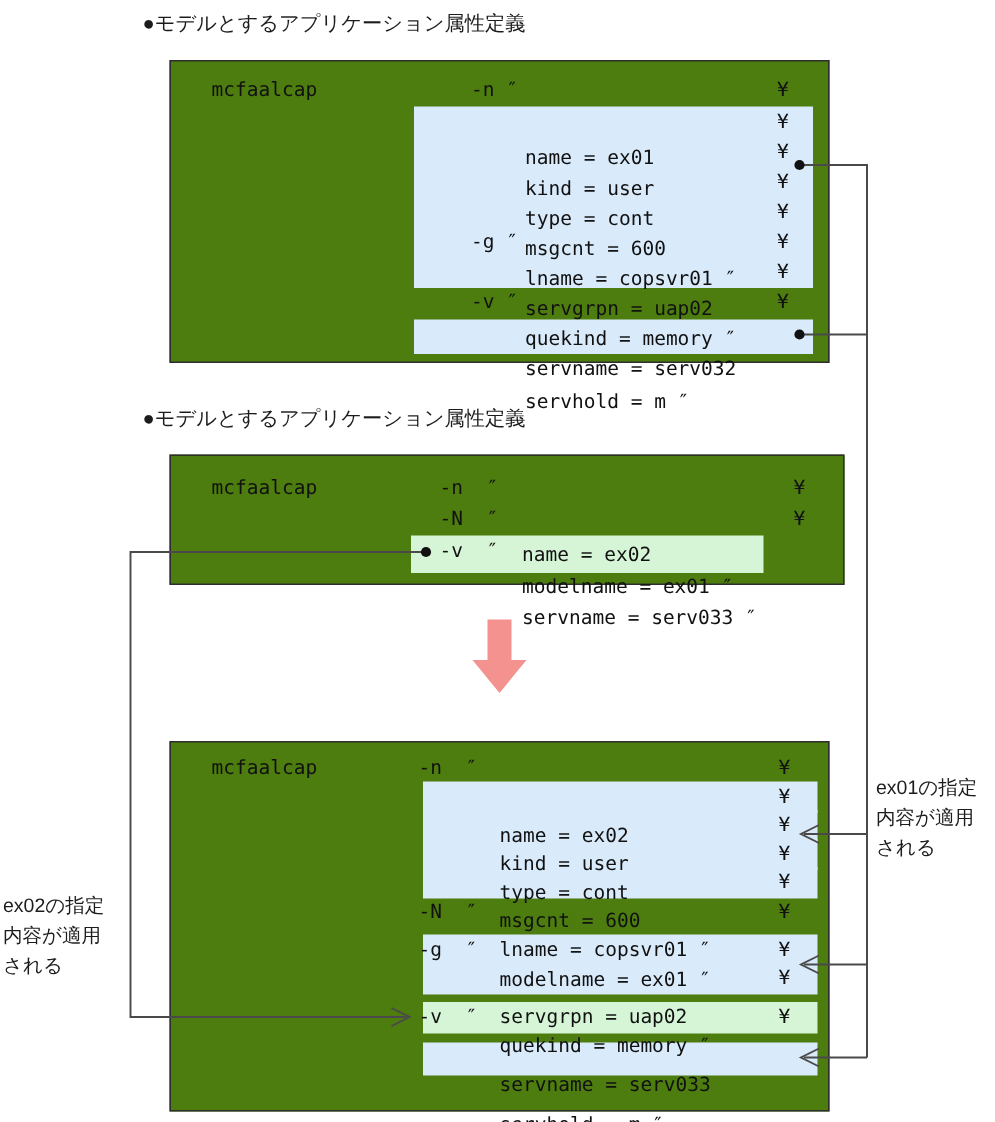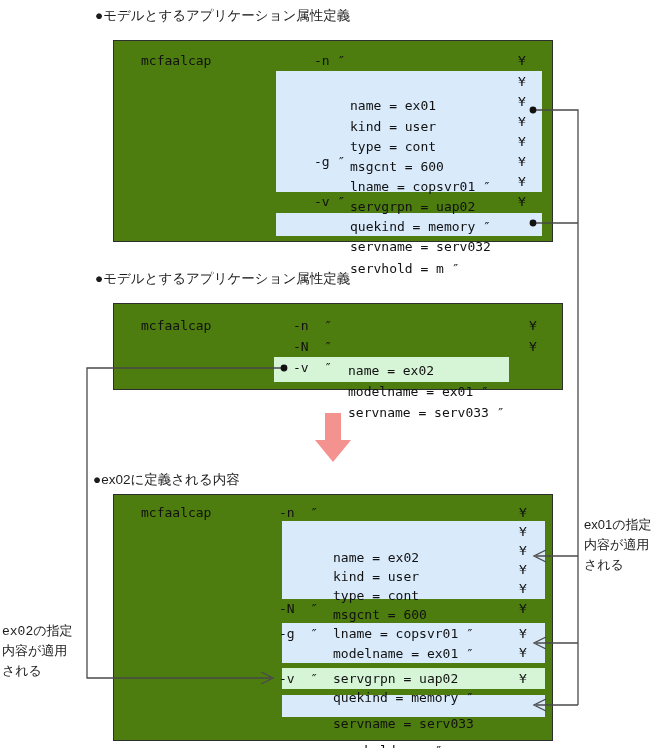--- a/index.html
+++ b/index.html
@@ -22,29 +22,28 @@
 </style>
 </head>
 <body>
 
 <div id="canvas">
 
   <div class="jp" style="left:95px;top:7px;">●モデルとするアプリケーション属性定義</div>
 
   <div class="jp" style="left:95px;top:270px;">●モデルとするアプリケーション属性定義</div>
 
-  <div class="jp" style="left:93px;top:471px;">●ex02に定義される内容</div>
 
   <div id="box0" class="codebox code" style="left:113px;top:40px;width:440px;height:202px;"><div class="hl" style="left: 162px; top: 30px; width: 266px; height: 21px; background: rgb(217, 234, 251);"></div><div class="hl" style="left: 162px; top: 50px; width: 266px; height: 21px; background: rgb(217, 234, 251);"></div><div class="hl" style="left: 162px; top: 70px; width: 266px; height: 21px; background: rgb(217, 234, 251);"></div><div class="hl" style="left: 162px; top: 90px; width: 266px; height: 21px; background: rgb(217, 234, 251);"></div><div class="hl" style="left: 162px; top: 110px; width: 266px; height: 21px; background: rgb(217, 234, 251);"></div><div class="hl" style="left: 162px; top: 130px; width: 266px; height: 21px; background: rgb(217, 234, 251);"></div><div class="hl" style="left: 162px; top: 172px; width: 266px; height: 23px; background: rgb(217, 234, 251);"></div><div class="cmd" style="left: 27px; top: 10px;">mcfaalcap</div><div class="crow" style="top: 10px;"><span class="flag" style="left: 200px;">-n ″</span><span class="txt" style="left: 236px;">name = ex01</span><span class="yen" style="left: 404px;">¥</span></div><div class="crow" style="top: 31px;"><span class="txt" style="left: 236px;">kind = user</span><span class="yen" style="left: 404px;">¥</span></div><div class="crow" style="top: 51px;"><span class="txt" style="left: 236px;">type = cont</span><span class="yen" style="left: 404px;">¥</span></div><div class="crow" style="top: 71px;"><span class="txt" style="left: 236px;">msgcnt = 600</span><span class="yen" style="left: 404px;">¥</span></div><div class="crow" style="top: 91px;"><span class="txt" style="left: 236px;">lname = copsvr01 ″</span><span class="yen" style="left: 404px;">¥</span></div><div class="crow" style="top: 111px;"><span class="flag" style="left: 200px;">-g ″</span><span class="txt" style="left: 236px;">servgrpn = uap02</span><span class="yen" style="left: 404px;">¥</span></div><div class="crow" style="top: 131px;"><span class="txt" style="left: 236px;">quekind = memory ″</span><span class="yen" style="left: 404px;">¥</span></div><div class="crow" style="top: 151px;"><span class="flag" style="left: 200px;">-v ″</span><span class="txt" style="left: 236px;">servname = serv032</span><span class="yen" style="left: 404px;">¥</span></div><div class="crow" style="top: 173px;"><span class="txt" style="left: 236px;">servhold = m ″</span></div></div>
 
   <div id="box1" class="codebox code" style="left:113px;top:303px;width:450px;height:87px;"><div class="hl" style="left: 160px; top: 53px; width: 235px; height: 25px; background: rgb(213, 245, 214);"></div><div class="cmd" style="left: 27px; top: 12px;">mcfaalcap</div><div class="crow" style="top: 12px;"><span class="flag" style="left: 179px;">-n  ″</span><span class="txt" style="left: 234px;">name = ex02</span><span class="yen" style="left: 415px;">¥</span></div><div class="crow" style="top: 33px;"><span class="flag" style="left: 179px;">-N  ″</span><span class="txt" style="left: 234px;">modelname = ex01 ″</span><span class="yen" style="left: 415px;">¥</span></div><div class="crow" style="top: 54px;"><span class="flag" style="left: 179px;">-v  ″</span><span class="txt" style="left: 234px;">servname = serv033 ″</span></div></div>
 
   <div id="box2" class="codebox code" style="left:113px;top:494px;width:440px;height:247px;"><div class="hl" style="left: 168px; top: 26px; width: 263px; height: 21px; background: rgb(217, 234, 251);"></div><div class="hl" style="left: 168px; top: 45px; width: 263px; height: 21px; background: rgb(217, 234, 251);"></div><div class="hl" style="left: 168px; top: 64px; width: 263px; height: 21px; background: rgb(217, 234, 251);"></div><div class="hl" style="left: 168px; top: 83px; width: 263px; height: 21px; background: rgb(217, 234, 251);"></div><div class="hl" style="left: 168px; top: 128px; width: 263px; height: 21px; background: rgb(217, 234, 251);"></div><div class="hl" style="left: 168px; top: 147px; width: 263px; height: 21px; background: rgb(217, 234, 251);"></div><div class="hl" style="left: 168px; top: 173px; width: 263px; height: 21px; background: rgb(213, 245, 214);"></div><div class="hl" style="left: 168px; top: 200px; width: 263px; height: 22px; background: rgb(217, 234, 251);"></div><div class="cmd" style="left: 27px; top: 8px;">mcfaalcap</div><div class="crow" style="top: 8px;"><span class="flag" style="left: 165px;">-n  ″</span><span class="txt" style="left: 219px;">name = ex02</span><span class="yen" style="left: 405px;">¥</span></div><div class="crow" style="top: 27px;"><span class="txt" style="left: 219px;">kind = user</span><span class="yen" style="left: 405px;">¥</span></div><div class="crow" style="top: 46px;"><span class="txt" style="left: 219px;">type = cont</span><span class="yen" style="left: 405px;">¥</span></div><div class="crow" style="top: 65px;"><span class="txt" style="left: 219px;">msgcnt = 600</span><span class="yen" style="left: 405px;">¥</span></div><div class="crow" style="top: 84px;"><span class="txt" style="left: 219px;">lname = copsvr01 ″</span><span class="yen" style="left: 405px;">¥</span></div><div class="crow" style="top: 104px;"><span class="flag" style="left: 165px;">-N  ″</span><span class="txt" style="left: 219px;">modelname = ex01 ″</span><span class="yen" style="left: 405px;">¥</span></div><div class="crow" style="top: 129px;"><span class="flag" style="left: 165px;">-g  ″</span><span class="txt" style="left: 219px;">servgrpn = uap02</span><span class="yen" style="left: 405px;">¥</span></div><div class="crow" style="top: 148px;"><span class="txt" style="left: 219px;">quekind = memory ″</span><span class="yen" style="left: 405px;">¥</span></div><div class="crow" style="top: 174px;"><span class="flag" style="left: 165px;">-v  ″</span><span class="txt" style="left: 219px;">servname = serv033</span><span class="yen" style="left: 405px;">¥</span></div><div class="crow" style="top: 201px;"><span class="txt" style="left: 219px;">servhold = m ″</span></div></div>
 
-  <div class="ann" style="left:2px;top:622px;font-family:Liberation Mono, monospace;" id="annLeft"><div>ex02の指定</div><div>内容が適用</div><div>される</div></div>
+  <div class="ann" style="left:2px;top:594px;" id="annLeft"><div>ex02の指定</div><div>内容が適用</div><div>される</div></div>
   <div class="ann" style="left:584px;top:515px;" id="annRight"><div>ex01の指定</div><div>内容が適用</div><div>される</div></div>
 
   <svg class="overlay" width="663" height="748" viewBox="0 0 663 748">
     <g stroke="#4a4a4a" stroke-width="1.3" fill="none">
 
       <path d="M533,110 H578 V705"></path>
       <path d="M533,223 H578"></path>
       <path d="M536,556 H578"></path>
       <polyline points="546,550 534,556 546,562"></polyline>
       <path d="M536,643 H578"></path>

